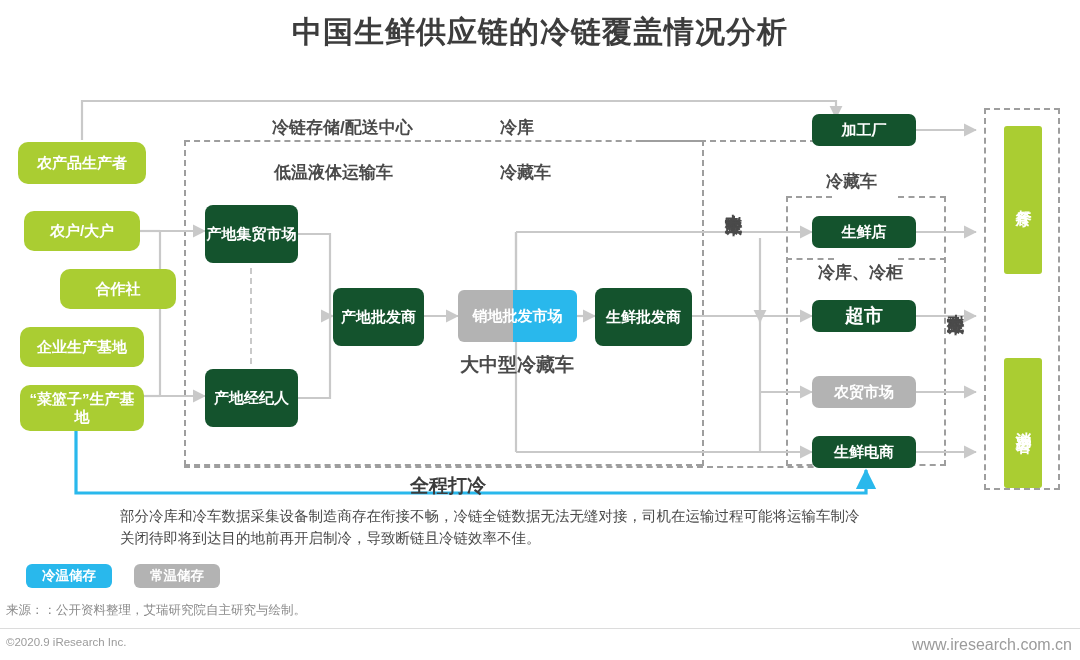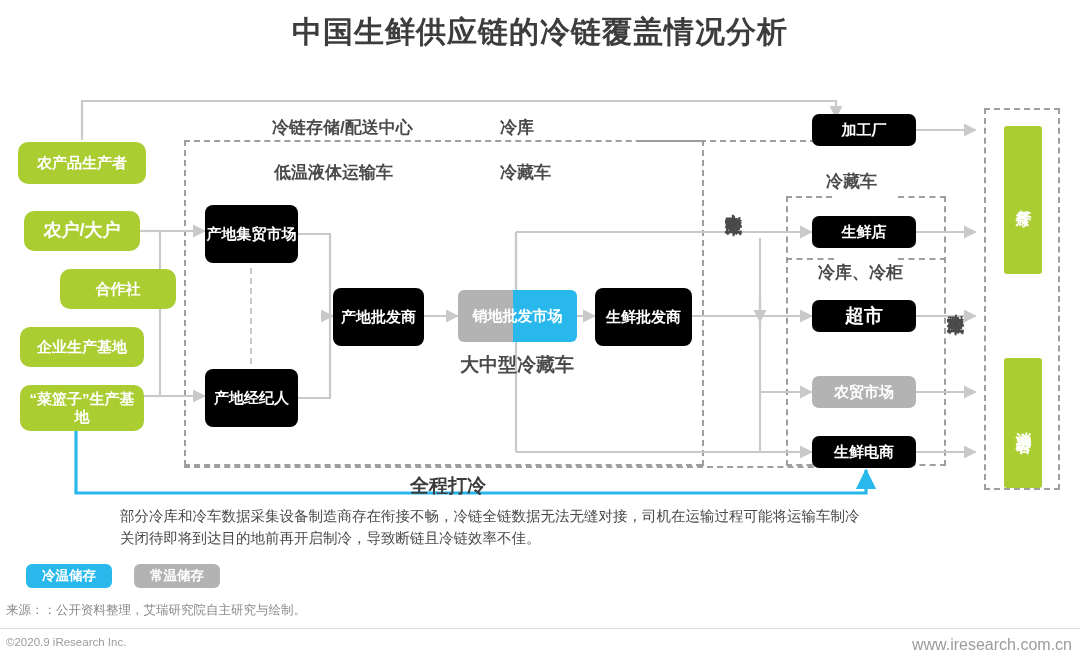--- a/index.html
+++ b/index.html
@@ -41,21 +41,21 @@
     align-items: center;
     justify-content: center;
     text-align: center;
     color: #ffffff;
     font-weight: bold;
     line-height: 1.18;
     border-radius: 8px;
     z-index: 6;
   }
   .node.green  { background: #aacd32; }
-  .node.blue   { background: #000000; }
+  .node.blue   { background: #14532d; }
   .node.gray   { background: #b3b3b3; }
 
   
   .node.split {
     background: linear-gradient(to right, #b3b3b3 0%, #b3b3b3 46%, #29b8ec 46%, #29b8ec 100%);
     border-radius: 6px;
   }
 
   .node.vert {
     writing-mode: vertical-rl;
@@ -259,21 +259,21 @@
       <path d="M916,392 L976,392" marker-end="url(#ah)"></path>
       <path d="M916,452 L976,452" marker-end="url(#ah)"></path>
     </g>
 
     <g fill="none" stroke="#29b8ec" stroke-width="3.2">
       <path d="M76,428 L76,493 L866,493 L866,470" marker-end="url(#ahb)"></path>
     </g>
   </svg>
 
   <div class="node green" style="left:18px; top:142px; width:128px; height:42px; font-size:15px; border-radius:10px;">农产品生产者</div>
-  <div class="node green" style="left:24px; top:211px; width:116px; height:40px; font-size:18px; border-radius:10px;">农户/大户</div>
+  <div class="node green" style="left:24px; top:211px; width:116px; height:40px; font-size:15px; border-radius:10px;">农户/大户</div>
   <div class="node green" style="left:24px; top:269px; width:116px; height:40px; font-size:15px; border-radius:10px;margin-left:36px;">合作社</div>
   <div class="node green" style="left:20px; top:327px; width:124px; height:40px; font-size:15px; border-radius:10px;">企业生产基地</div>
   <div class="node green" style="left:20px; top:385px; width:124px; height:46px; font-size:15px; border-radius:10px; padding:0 6px;">“菜篮子”生产基地</div>
 
   <div class="node blue" style="left:205px; top:205px; width:93px; height:58px; font-size:15px;">产地集贸市场</div>
   <div class="node blue" style="left:205px; top:369px; width:93px; height:58px; font-size:15px;">产地经纪人</div>
   <div class="node blue" style="left:333px; top:288px; width:91px; height:58px; font-size:15px;">产地批发商</div>
 
   <div class="dashline-v" style="left:250px; top:268px; height:96px; border-left:2px dashed #c9c9c9;"></div>
 

